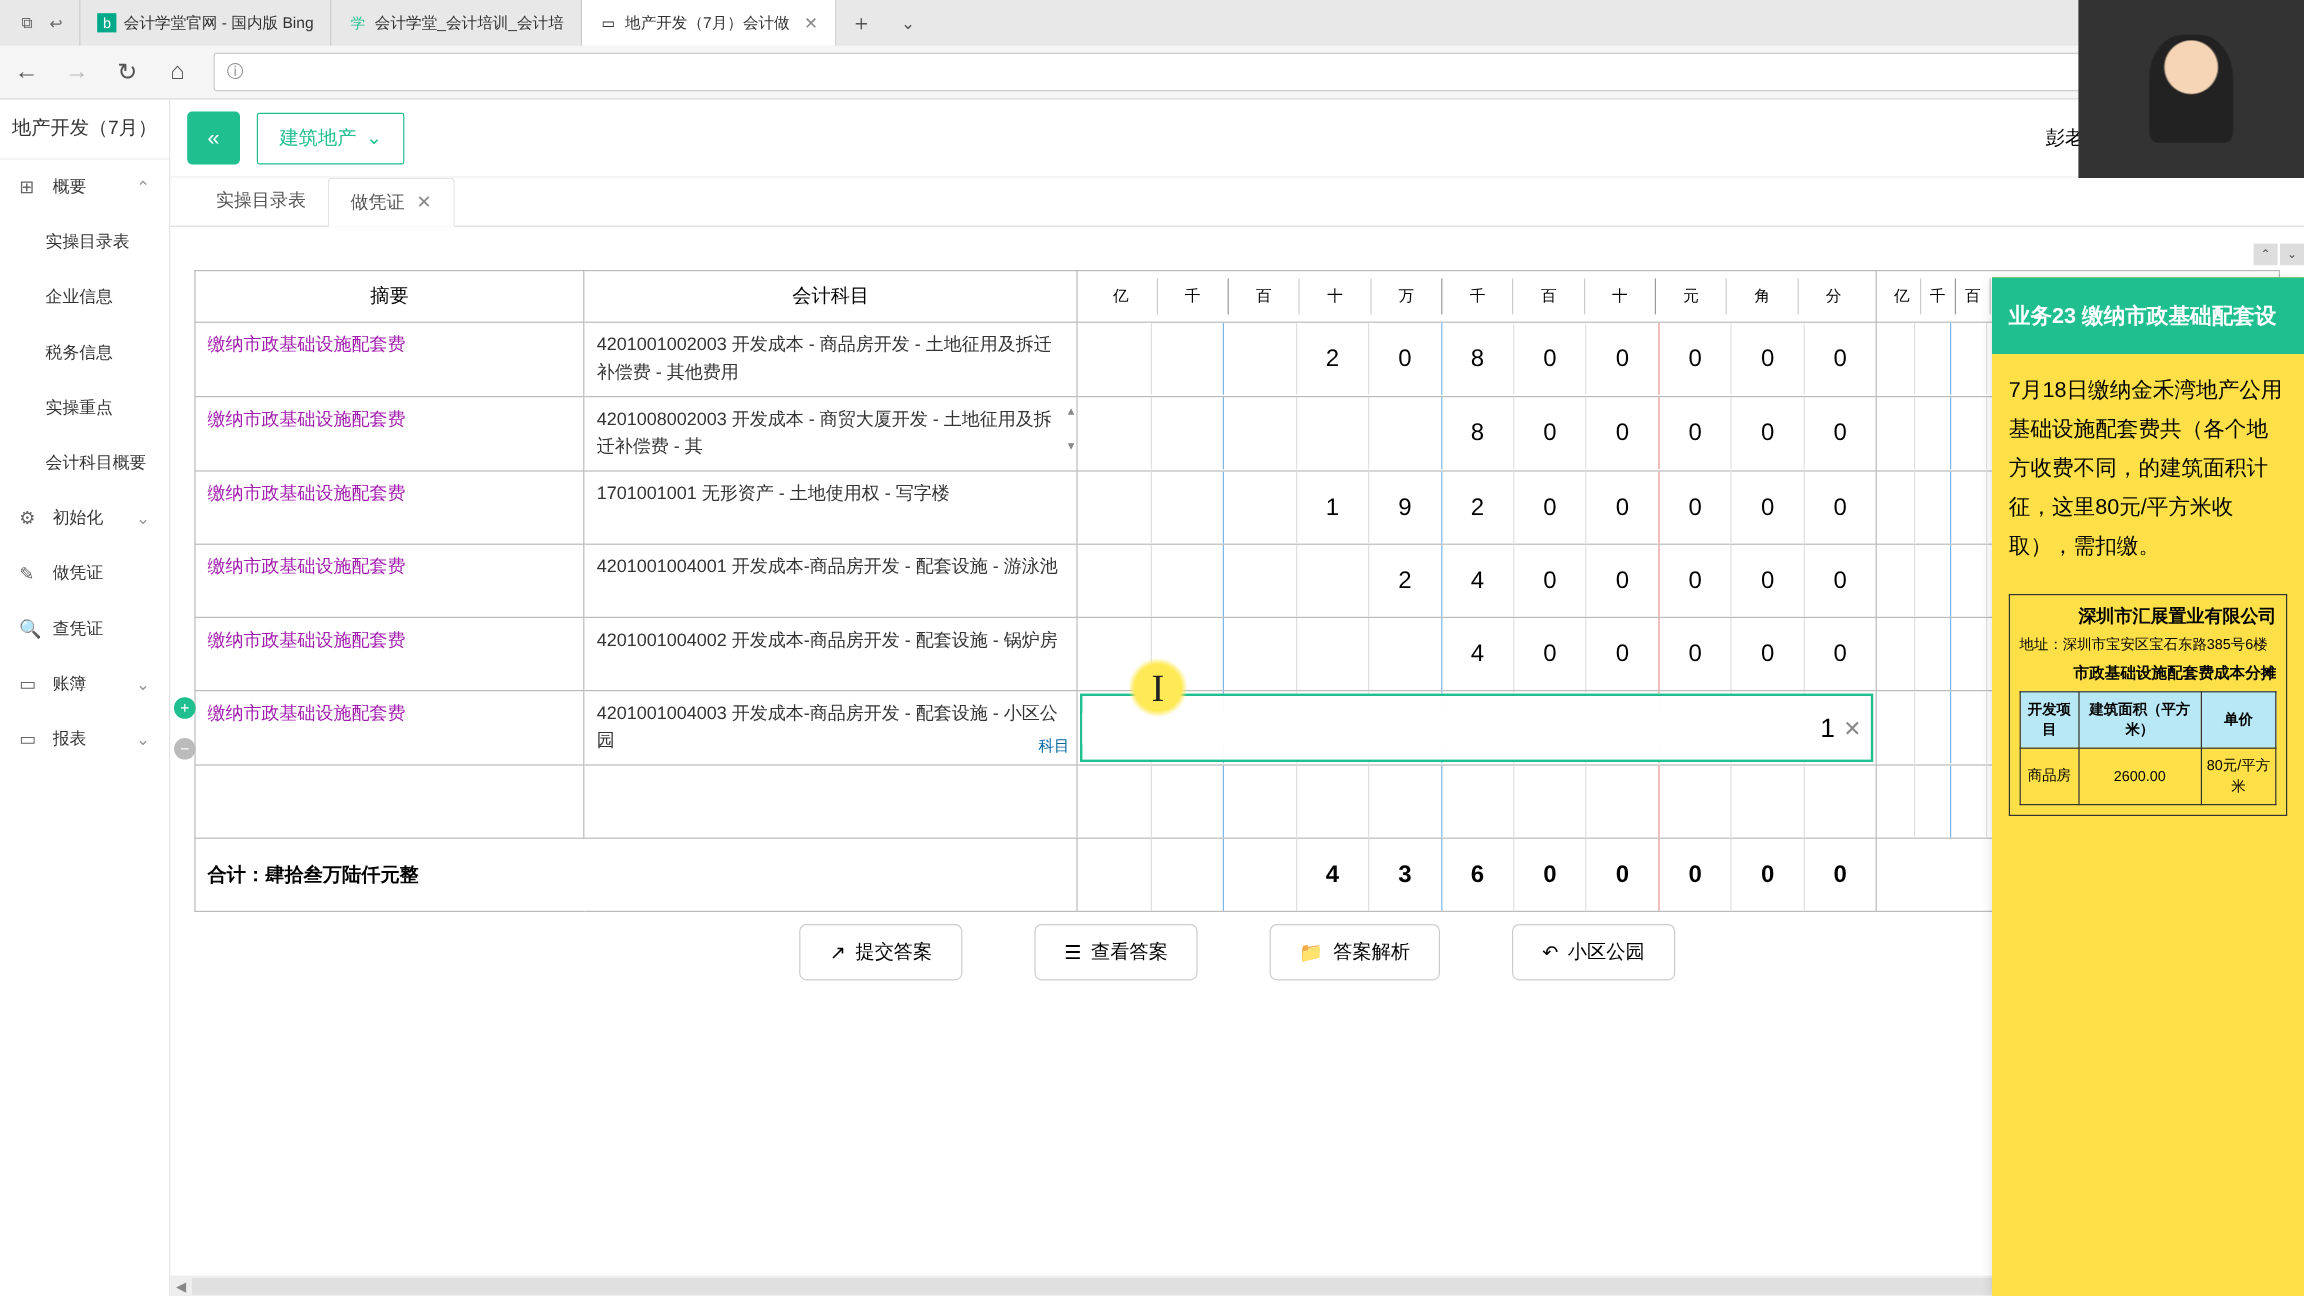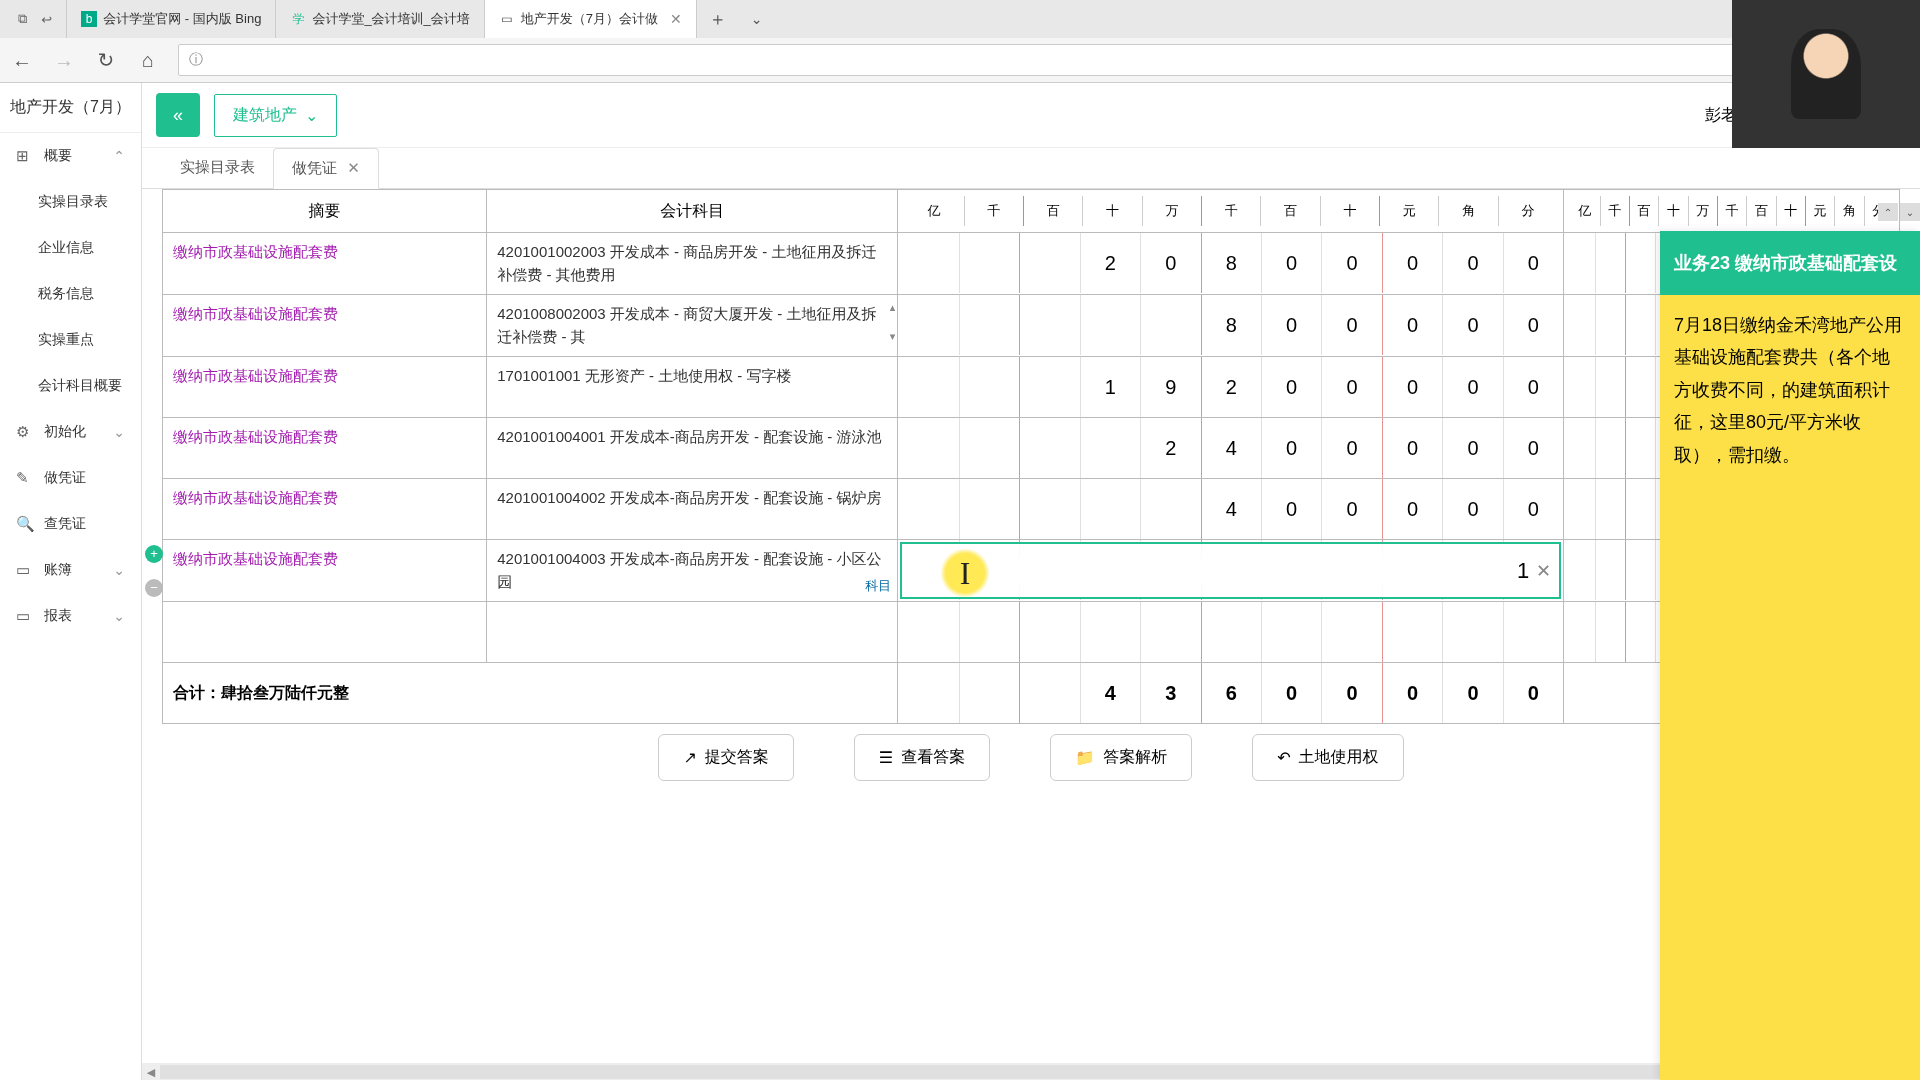--- a/index.html
+++ b/index.html
@@ -35,21 +35,21 @@
 .user-info { margin-left: auto; font-size: 16px; display: flex; align-items: center; gap: 4px; }
 .svip { color: #f44; }
 .buy-btn { background: #f44; color: #fff; padding: 8px 12px; border-radius: 4px; margin-left: 10px; }
 
 .tabs-row { display: flex; border-bottom: 1px solid #ddd; padding-left: 20px; }
 .wtab { padding: 10px 18px; font-size: 15px; color: #555; cursor: pointer; }
 .wtab.active { background: #fff; border: 1px solid #ddd; border-bottom: 1px solid #fff; margin-bottom: -1px; border-radius: 4px 4px 0 0; }
 .wtab-close { margin-left: 6px; color: #888; }
 
 .voucher-area { flex: 1; overflow: auto; padding: 0 20px 10px 20px; }
-.voucher-table { border: 1px solid #bbb; border-collapse: collapse; width: 100%; table-layout: fixed; }
+.voucher-table { border: 1px solid #bbb; border-collapse: collapse; width: 100%; table-layout: fixed; margin-top: 36px; }
 .voucher-table th, .voucher-table td { border: 1px solid #bbb; padding: 0; }
 .summary-col { width: 224px; }
 .subject-col { width: 284px; }
 .digit-cols { width: 460px; }
 .header-row th { font-size: 16px; font-weight: normal; padding: 6px; }
 .digit-header { display: grid; grid-template-columns: repeat(11, 1fr); }
 .digit-header span { border-left: 1px solid #ccc; text-align: center; padding: 6px 0; font-size: 13px; }
 .digit-header span:first-child { border-left: none; }
 .digit-header span:nth-child(3), .digit-header span:nth-child(6), .digit-header span:nth-child(9) { border-left: 1px solid #999; }
 
@@ -571,34 +571,53 @@
         <div class="act-btn">
             <span>☰</span>
             <span>查看答案</span>
           </div>
         <div class="act-btn">
             <span>📁</span>
             <span>答案解析</span>
           </div>
         <div class="act-btn">
             <span>↶</span>
-            <span>土地使用权</span>
+            <span>小区公园</span>
           </div>
       </div>
     </div>
   </div>
 
   <div class="panel-collapse">
     <div class="pc-btn">⌃</div>
     <div class="pc-btn">⌄</div>
   </div>
 
   <div class="info-panel">
     <div class="info-header">业务23 缴纳市政基础配套设</div>
     <div class="info-body">7月18日缴纳金禾湾地产公用基础设施配套费共（各个地方收费不同，的建筑面积计征，这里80元/平方米收取），需扣缴。</div>
+    <div class="info-doc">
+      <div class="info-doc-title">深圳市汇展置业有限公司</div>
+      <div class="info-doc-addr">地址：深圳市宝安区宝石东路385号6楼</div>
+      <div class="info-doc-sub">市政基础设施配套费成本分摊</div>
+      <table class="doc-table">
+        <tbody>
+            <tr>
+          <th>开发项目</th>
+          <th>建筑面积（平方米）</th>
+          <th>单价</th>
+        </tr>
+        <tr>
+          <td>商品房</td>
+          <td>2600.00</td>
+          <td>80元/平方米</td>
+        </tr>
+      </tbody>
+        </table>
+    </div>
   </div>
 
   <div class="hscroll">
     <div class="hscroll-arrow">◀</div>
     <div class="hscroll-track"></div>
     <div class="hscroll-arrow">▶</div>
   </div>
 </div>
 
 <div class="webcam">

